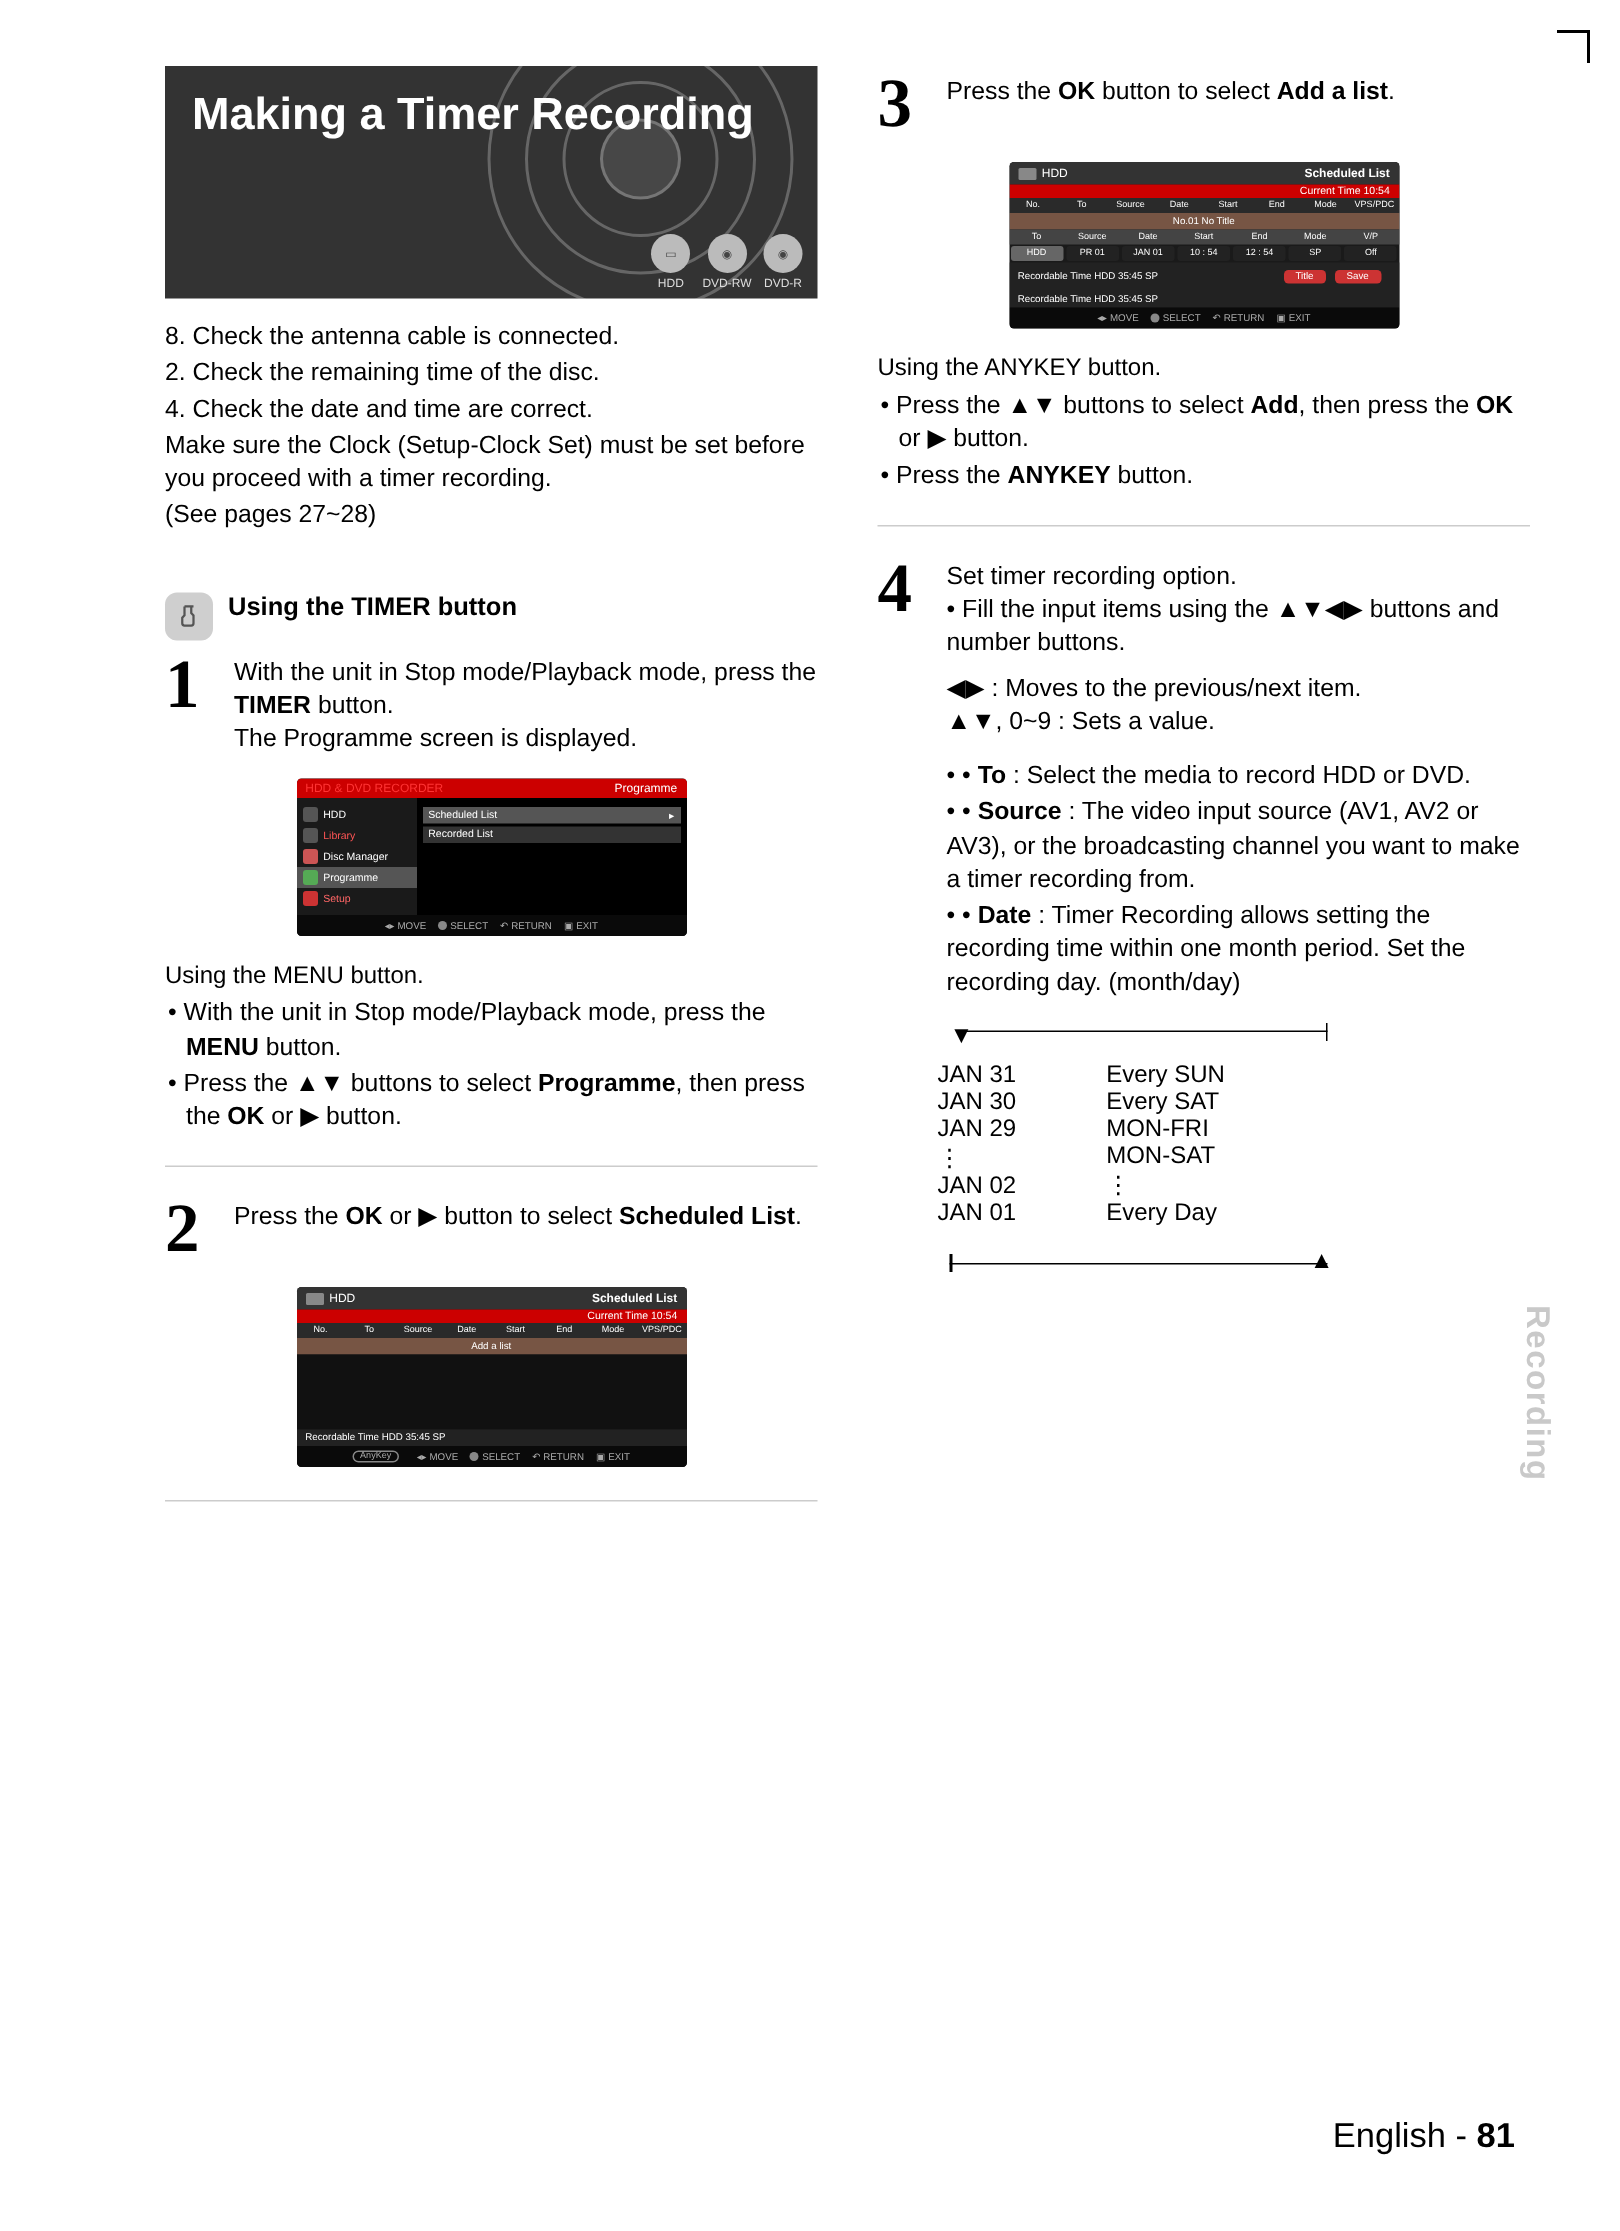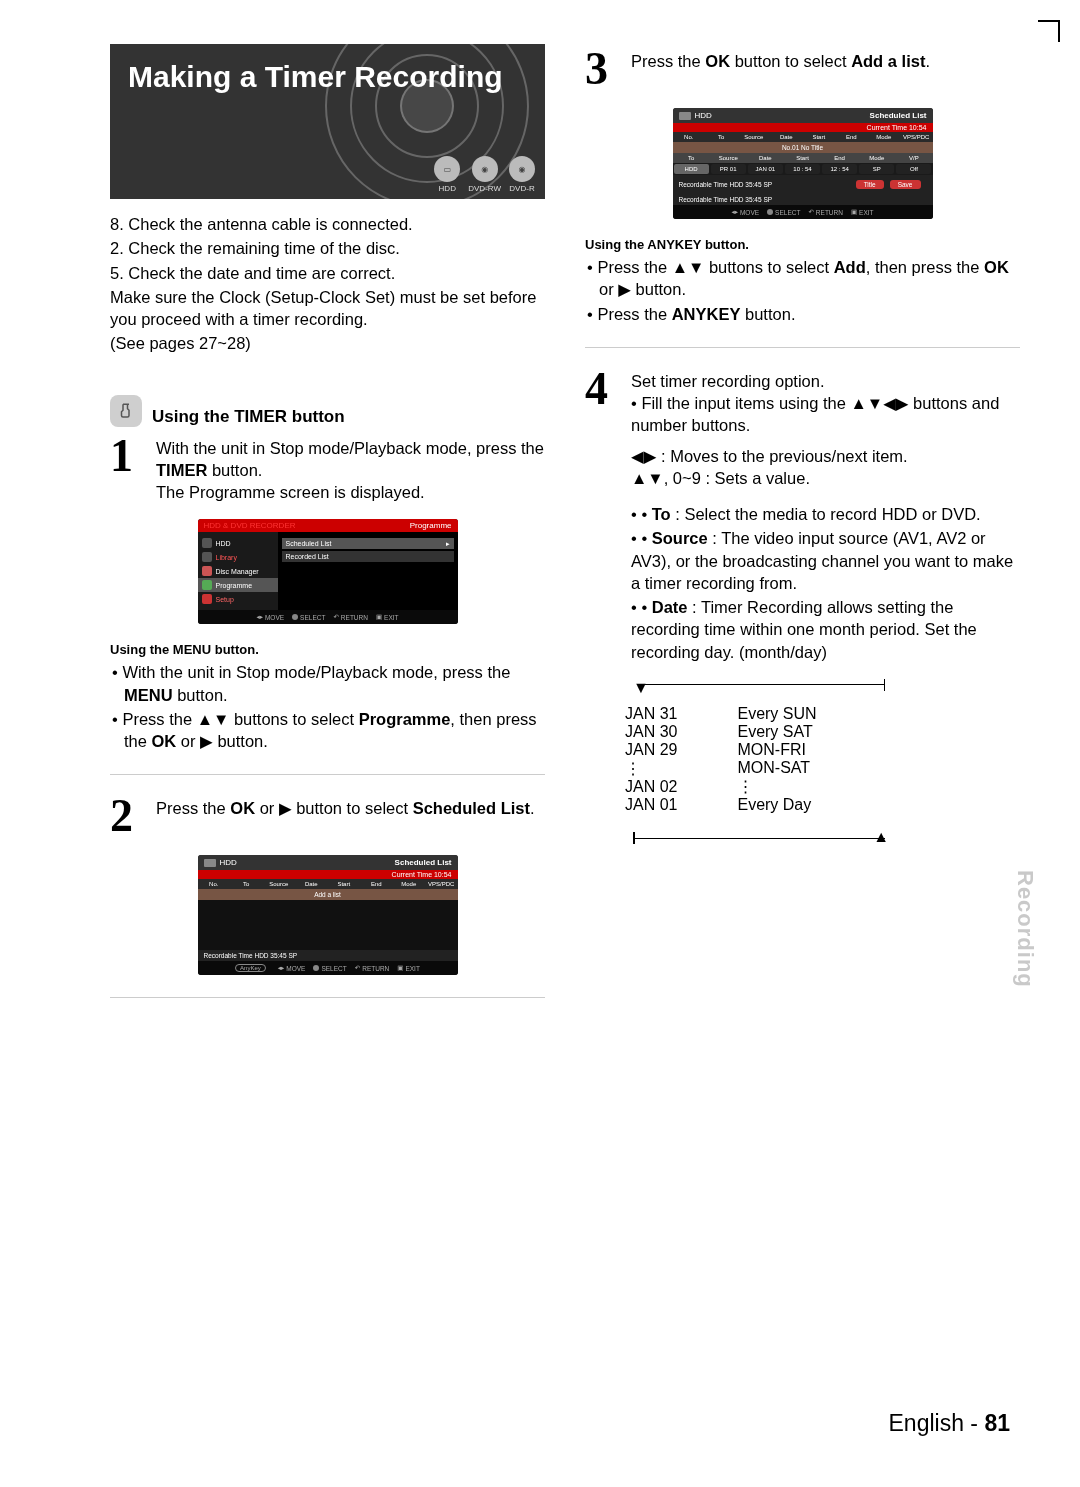--- a/index.html
+++ b/index.html
@@ -9,21 +9,21 @@
   .title-box{background:#333;color:#fff;padding:16px 18px 22px 18px;position:relative;height:155px;box-sizing:border-box;overflow:hidden}
   .title-box h1{margin:0;font-size:30px;font-weight:bold;line-height:1.15}
   .disc-art{position:absolute;right:-40px;top:-40px;width:260px;height:260px}
   .disc-art .d{position:absolute;border-radius:50%;border:2px solid rgba(255,255,255,.25)}
   .media-icons{position:absolute;right:10px;bottom:6px;display:flex;gap:8px}
   .micon{display:flex;flex-direction:column;align-items:center;gap:2px}
   .micon .circ{width:26px;height:26px;border-radius:50%;background:#bbb;display:flex;align-items:center;justify-content:center;font-size:8px;color:#444}
   .micon .lbl{font-size:8px;color:#ddd}
   .body-text{font-size:16.5px;line-height:1.35;margin-top:14px}
   .body-text p{margin:0 0 2px 0}
-  .section-head{display:flex;align-items:flex-end;gap:10px;margin:40px 0 10px 0}
+  .section-head{display:flex;align-items:flex-start;gap:10px;margin:40px 0 10px 0}
   .sh-icon{width:32px;height:32px;border-radius:8px;background:#cfcfcf;display:flex;align-items:center;justify-content:center}
   .sh-icon svg{width:18px;height:18px;stroke:#555;fill:none;stroke-width:2}
   .section-head h2{margin:0;font-size:17px;font-weight:bold}
   .step{display:flex;align-items:flex-start;gap:10px;margin-top:6px}
   .step-num{font-family:"Times New Roman",serif;font-size:46px;font-weight:bold;line-height:1;width:36px;flex-shrink:0;margin-top:-4px}
   .step-body{font-size:16.5px;line-height:1.35;flex:1}
   .screen{margin:16px auto 10px auto;color:#fff;font-size:8px}
   .screen1{width:260px}
   .screen2,.screen3{width:260px}
   .sc-outer{background:#1a1a1a;border-radius:3px;overflow:hidden}
@@ -55,21 +55,21 @@
 
   
   .editbar{display:flex;background:#444;font-size:6px}
   .editbar span{flex:1;text-align:center;padding:2px 0}
   .detrow{display:flex;font-size:6px;align-items:center}
   .detrow .pill{flex:1;margin:1px;text-align:center;padding:2px 0;background:#222;border-radius:2px}
   .detrow .pill.hi{background:#666}
   .btns{display:flex;justify-content:flex-end;gap:6px;padding:3px 6px}
   .btns .b{background:#c33;border-radius:3px;padding:1px 8px;font-size:6.5px}
 
-  .sub-head{font-weight:bold;font-size:13px;margin:18px 0 4px 0}
+  .sub-head{font-weight:normal;font-size:16px;margin:18px 0 4px 0}
   .bul{margin:2px 0;padding-left:14px;text-indent:-12px;font-size:16.5px;line-height:1.35}
   .bul::before{content:"• ";}
   .hr{border:none;border-top:1px solid #ccc;margin:22px 0}
 
   .date-diagram{margin:14px 0 0 40px;font-size:16px}
   .date-diagram .arrows-top{height:26px;position:relative;width:260px}
   .date-diagram .arrows-top .at{position:absolute;left:8px;top:0}
   .date-diagram .arrows-top .line{position:absolute;left:14px;right:0;top:5px;border-top:1.5px solid #000}
   .date-diagram .arrows-top .tick{position:absolute;right:0;top:0;width:1.5px;height:12px;background:#000}
   .date-row{display:flex;gap:60px}
@@ -115,21 +115,21 @@
           <div class="micon">
               <div class="circ">◉</div>
               <div class="lbl">DVD-R</div>
             </div>
         </div>
       </div>
 
       <div class="body-text">
         <p>8. Check the antenna cable is connected.</p>
         <p>2. Check the remaining time of the disc.</p>
-        <p>5. Check the date and time are correct.</p>
+        <p>4. Check the date and time are correct.</p>
         <p>Make sure the Clock (Setup-Clock Set) must be set before you proceed with a timer recording.</p>
         <p>(See pages 27~28)</p>
       </div>
 
       <div class="section-head">
         <div class="sh-icon">
           <svg viewBox="0 0 24 24">
               <path d="M8 3v8l-2 2v5a2 2 0 0 0 2 2h6a2 2 0 0 0 2-2v-7l-2-2V3"></path>
               <path d="M8 3h8"></path>
             </svg>

